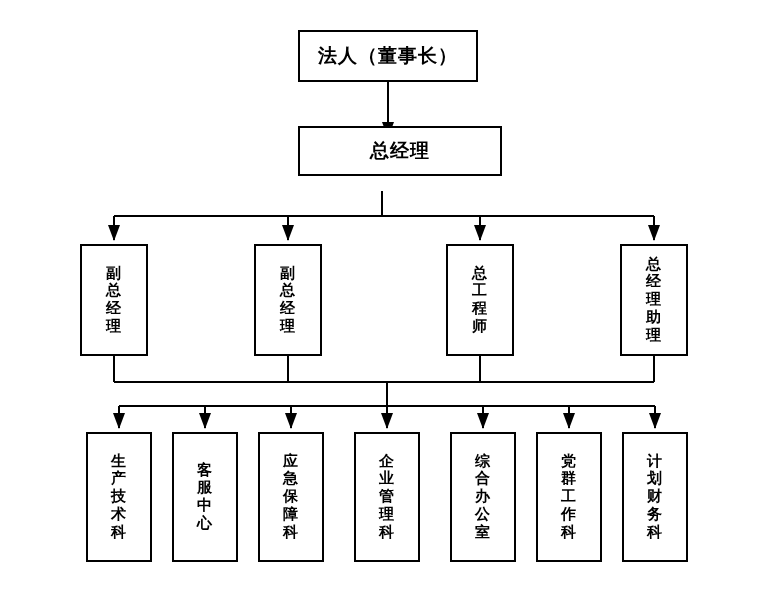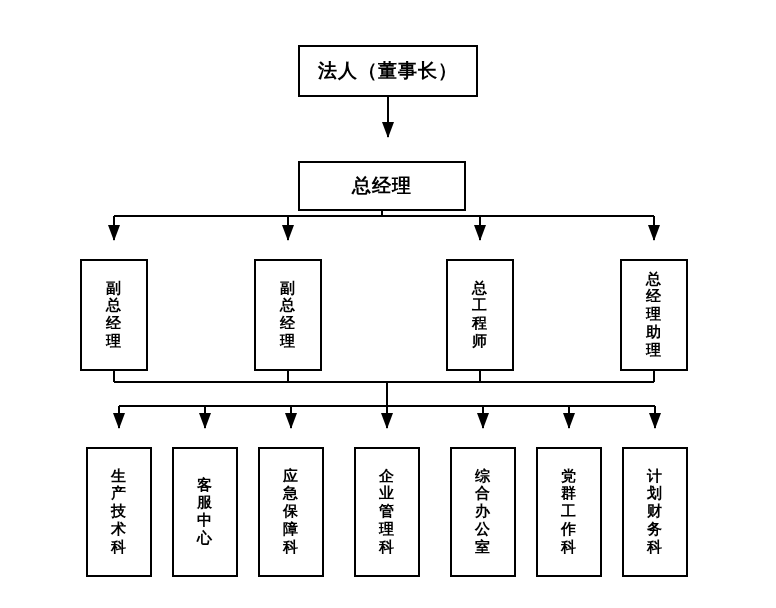--- a/index.html
+++ b/index.html
@@ -22,21 +22,20 @@
     box-sizing: border-box;
     border: 2px solid #000000;
     background: #ffffff;
     display: flex;
     align-items: center;
     justify-content: center;
     text-align: center;
     color: #000000;
     font-weight: bold;
     z-index: 2;
-    margin-top: 15px;
   }
   .node .label {
     display: block;
     line-height: 1.18;
     white-space: pre-line;
   }
   .top-node {
     font-size: 19px;
     letter-spacing: 1px;
   }
@@ -99,21 +98,21 @@
       <line x1="483" y1="406" x2="483" y2="428" marker-end="url(#arrow)"></line>
       <line x1="569" y1="406" x2="569" y2="428" marker-end="url(#arrow)"></line>
       <line x1="655" y1="406" x2="655" y2="428" marker-end="url(#arrow)"></line>
     </g>
   </svg>
 
   <div class="node top-node" style="left:298px; top:30px; width:180px; height:52px;">
     <span class="label">法人（董事长）</span>
   </div>
 
-  <div class="node gm-node" style="left:298px; top:146px; width:168px; height:50px;">
+  <div class="node gm-node" style="left:298px; top:126px; width:204px; height:50px;">
     <span class="label">总经理</span>
   </div>
 
   <div class="node vp-node" style="left:80px; top:244px; width:68px; height:112px;">
     <span class="label">副
 总
 经
 理</span>
   </div>
   <div class="node vp-node" style="left:254px; top:244px; width:68px; height:112px;">

